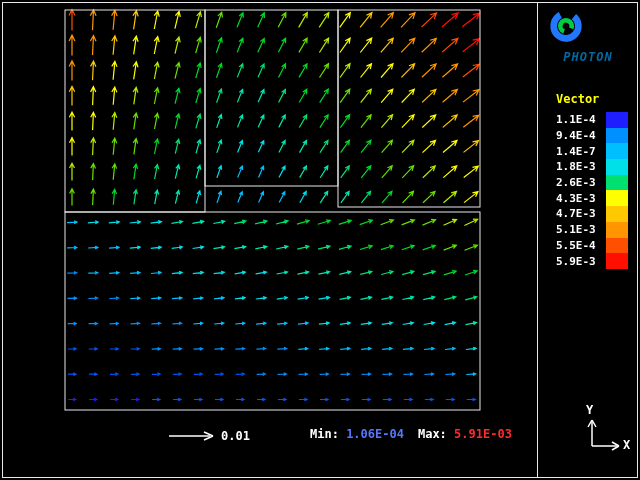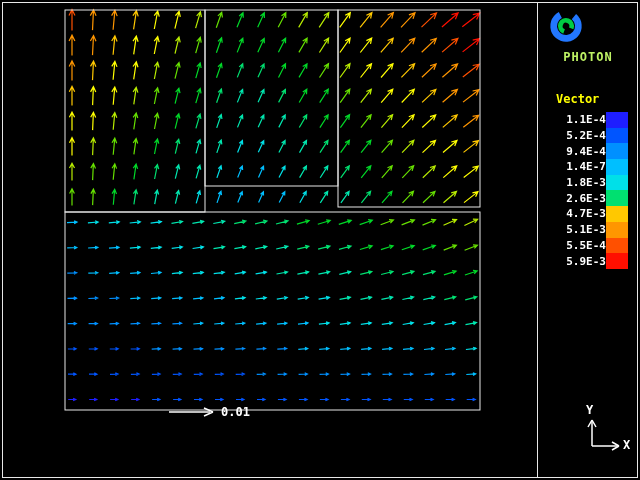--- a/index.html
+++ b/index.html
@@ -9,24 +9,24 @@
   .screen { position:absolute; left:0; top:0; width:640px; height:480px; background:#000; }
   #vector-svg { position:absolute; left:0; top:0; }
   .frame { position:absolute; left:2px; top:2px; width:636px; height:476px;
            border:1px solid #e8e8e8; pointer-events:none; }
   .separator { position:absolute; left:537px; top:2px; width:1px; height:476px; background:#e8e8e8; }
   .logo { position:absolute; left:547px; top:8px; width:38px; height:38px; }
   .logo-text { position:absolute; left:540px; top:50px; width:96px; text-align:center;
                font-size:12px; letter-spacing:1px; }
   .legend-title { position:absolute; left:556px; top:92px; font-size:12px; }
   .legend { position:absolute; left:556px; top:112px; width:80px; }
-  .legend-row { display:flex; align-items:center; height:15.7px;text-align:right; }
+  .legend-row { display:flex; align-items:center; height:15.7px; }
   .legend-label { width:50px; font-size:11px; color:#fff; }
   .legend-swatch { width:22px; height:15.7px; display:inline-block; }
-  .scale { position:absolute; left:168px; top:404px; height:16px; display:flex; align-items:center;text-align:right; }
+  .scale { position:absolute; left:168px; top:428px; height:16px; display:flex; align-items:center;text-align:right; }
   .scale-label { margin-left:7px; font-size:12px; }
   .minmax { position:absolute; left:310px; top:427px; font-size:12px; white-space:pre; }
   .minmax .gap { display:inline-block; width:14px; }
   .plot-title { position:absolute; left:76px; top:446px; font-size:12px; }
   .axis-glyph { position:absolute; left:578px; top:400px; width:60px; height:58px; }
   .axis-y { position:absolute; left:8px; top:3px; font-size:12px; }
   .axis-x { position:absolute; left:45px; top:38px; font-size:12px; }
   .axis-arrows { position:absolute; left:0; top:14px; }
 </style>
 </head>
@@ -361,47 +361,47 @@
       <rect x="65" y="212" width="415" height="198" fill="none" stroke="#e8e8e8" stroke-width="1"></rect>
     </svg>
 
   <div class="frame"></div>
   <div class="separator"></div>
 
   <svg class="logo" viewBox="0 0 40 40">
     <circle cx="20" cy="19" r="13" fill="none" stroke="#2277ff" stroke-width="7" stroke-dasharray="66 16" transform="rotate(-50 20 19)"></circle>
     <circle cx="20" cy="19" r="6" fill="none" stroke="#00cc44" stroke-width="5" stroke-dasharray="28 10" transform="rotate(110 20 19)"></circle>
   </svg>
-  <div class="logo-text" style="color: #bef264;">PHOTON</div>
+  <div class="logo-text" style="color: #0369a1; font-style: italic;">PHOTON</div>
 
   <div class="legend-title" style="color: rgb(255, 255, 0);">Vector</div>
   <div class="legend" id="legend-rows">
       <div class="legend-row">
         <span class="legend-label">1.1E-4</span>
         <span class="legend-swatch" style="background: rgb(30, 30, 255);"></span>
       </div>
       <div class="legend-row">
-        <span class="legend-label">5.2E-4</span>
-        <span class="legend-swatch" style="background: rgb(0, 85, 255);"></span>
-      </div>
-      <div class="legend-row">
         <span class="legend-label">9.4E-4</span>
         <span class="legend-swatch" style="background: rgb(0, 144, 255);"></span>
       </div>
       <div class="legend-row">
         <span class="legend-label">1.4E-7</span>
         <span class="legend-swatch" style="background: rgb(0, 191, 255);"></span>
       </div>
       <div class="legend-row">
         <span class="legend-label">1.8E-3</span>
         <span class="legend-swatch" style="background: rgb(0, 224, 232);"></span>
       </div>
       <div class="legend-row">
         <span class="legend-label">2.6E-3</span>
         <span class="legend-swatch" style="background: rgb(0, 224, 112);"></span>
+      </div>
+      <div class="legend-row">
+        <span class="legend-label">4.3E-3</span>
+        <span class="legend-swatch" style="background: rgb(255, 255, 0);"></span>
       </div>
       <div class="legend-row">
         <span class="legend-label">4.7E-3</span>
         <span class="legend-swatch" style="background: rgb(255, 200, 0);"></span>
       </div>
       <div class="legend-row">
         <span class="legend-label">5.1E-3</span>
         <span class="legend-swatch" style="background: rgb(255, 150, 0);"></span>
       </div>
       <div class="legend-row">
@@ -415,20 +415,21 @@
     </div>
 
   <div class="scale">
     <svg width="46" height="10">
       <line x1="1" y1="5" x2="42" y2="5" stroke="#fff" stroke-width="1.5"></line>
       <path d="M45 5 L36 1 M45 5 L36 9" stroke="#fff" stroke-width="1.5" fill="none"></path>
     </svg>
     <span class="scale-label">0.01</span>
   </div>
 
+  <div class="minmax"><span>Min:</span> <span class="min-value" style="color: rgb(85, 119, 255);">1.06E-04</span><span class="gap"></span><span>Max:</span> <span class="max-value" style="color: rgb(255, 42, 42);">5.91E-03</span></div>
 
 
   <div class="axis-glyph">
     <span class="axis-y">Y</span>
     <span class="axis-x">X</span>
     <svg class="axis-arrows" width="58" height="44">
       <line x1="14" y1="32" x2="14" y2="7" stroke="#fff" stroke-width="1.5"></line>
       <path d="M14 6 L10 13 M14 6 L18 13" stroke="#fff" stroke-width="1.5" fill="none"></path>
       <line x1="14" y1="32" x2="40" y2="32" stroke="#fff" stroke-width="1.5"></line>
       <path d="M41 32 L34 28 M41 32 L34 36" stroke="#fff" stroke-width="1.5" fill="none"></path>

